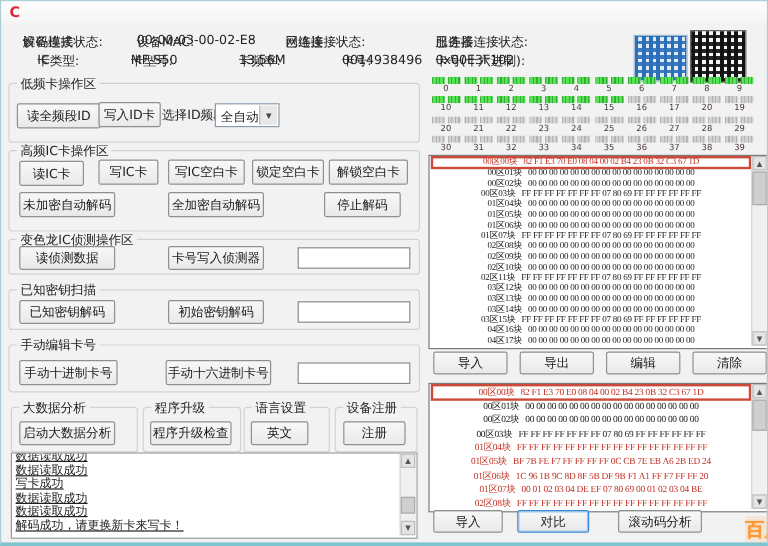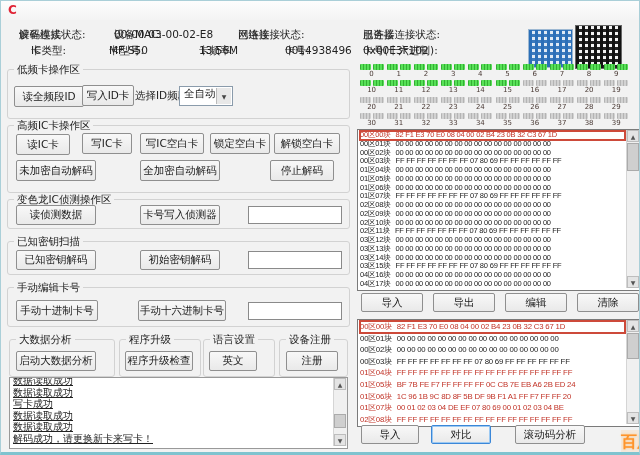--- a/index.html
+++ b/index.html
@@ -24,21 +24,21 @@
   .group{position:absolute;border:1px solid #d2d2d2;border-radius:3px;}
   .group>.gtitle{position:absolute;top:-7px;left:6px;background:#f2f2f2;padding:0 3px;
        font-size:10.5px;color:#222;white-space:nowrap;}
   
   .btn{position:absolute;display:flex;align-items:center;justify-content:center;
        background:linear-gradient(#f8f8f8,#e9e9e9);border:1px solid #8f8f8f;border-radius:2px;
        font-size:10.5px;color:#1a1a1a;white-space:nowrap;overflow:hidden;cursor:default;}
   .btn.focus{border:1px solid #3b87d8;box-shadow:inset 0 0 0 1px #9cc9f2;}
   .field{position:absolute;background:#fff;border:1px solid #8a8a8a;}
   .selectbox{position:absolute;background:#fff;border:1px solid #8a9bab;font-size:10.5px;color:#222;
-       display:flex;align-items:flex-start;padding-left:4px;}
+       display:flex;align-items:flex-end;padding-left:4px;}
   .selectbox .arr{position:absolute;right:1px;top:1px;bottom:1px;width:14px;background:#e8e8e8;
        border-left:1px solid #bbb;font-size:6px;color:#444;display:flex;align-items:center;justify-content:center;}
   
   #logbox{position:absolute;left:8px;top:376px;width:337px;height:70px;background:#fff;
        border:1px solid #999;overflow:hidden;}
   #loglines{position:absolute;left:3px;top:-3px;right:16px;font-size:10px;line-height:11.5px;color:#222;white-space:nowrap;text-decoration:underline;}
   
   .sbar{position:absolute;width:13px;background:#f0f0f0;border-left:1px solid #d5d5d5;}
   .sbar .ar{position:absolute;left:0;width:12px;height:12px;background:#e4e4e4;border:1px solid #bdbdbd;
        box-sizing:border-box;font-size:6px;color:#555;display:flex;align-items:center;justify-content:center;}
@@ -51,21 +51,21 @@
   #sectors .blk{width:11px;height:6px;border-radius:1px;background:#d2d2d2;
        background-image:repeating-linear-gradient(90deg,rgba(90,90,90,.25) 0 1px,transparent 1px 3px);}
   #sectors .cell.on .blk{background:#57e157;
        background-image:repeating-linear-gradient(90deg,rgba(0,100,0,.4) 0 1px,transparent 1px 3px);}
   #sectors .num{text-align:center;font-size:7px;line-height:8px;color:#4a3a35;}
   
   .hexpanel{position:absolute;left:356px;width:282px;background:#fff;border:1px solid #7a7a7a;overflow:hidden;}
   #hexTop{top:128px;height:160px;}
   #hexBottom{top:318px;height:106px;}
   .hexrows{position:absolute;left:2px;top:1px;right:15px;}
-  .hexrow{white-space:nowrap;font-family:Liberation Sans, sans-serif;color:#1a1a1a;letter-spacing:-0.2px;}
+  .hexrow{white-space:nowrap;font-family:Liberation Serif, serif;color:#1a1a1a;letter-spacing:-0.2px;text-align:center;}
   #hexTop .hexrow{font-size:7.5px;height:8.75px;line-height:8.75px;}
   #hexBottom .hexrow{font-size:7.8px;height:11.6px;line-height:11.6px;}
   .hexrow .hl{margin-right:5px;}
   .hexrow.red{color:#c13226;}
   .hexrow.framed{outline:2px solid #cd4a3a;outline-offset:-1px;}
   
   #watermark{position:absolute;left:572px;top:429px;width:68px;height:24px;font-size:16px;font-weight:bold;
        color:#ff9022;opacity:.95;text-shadow:0 0 2px rgba(255,150,30,.55);white-space:nowrap;
        background:rgba(255,160,40,.12);display:flex;align-items:center;margin-left:48px;}
   .lbl{font-weight:normal;}

